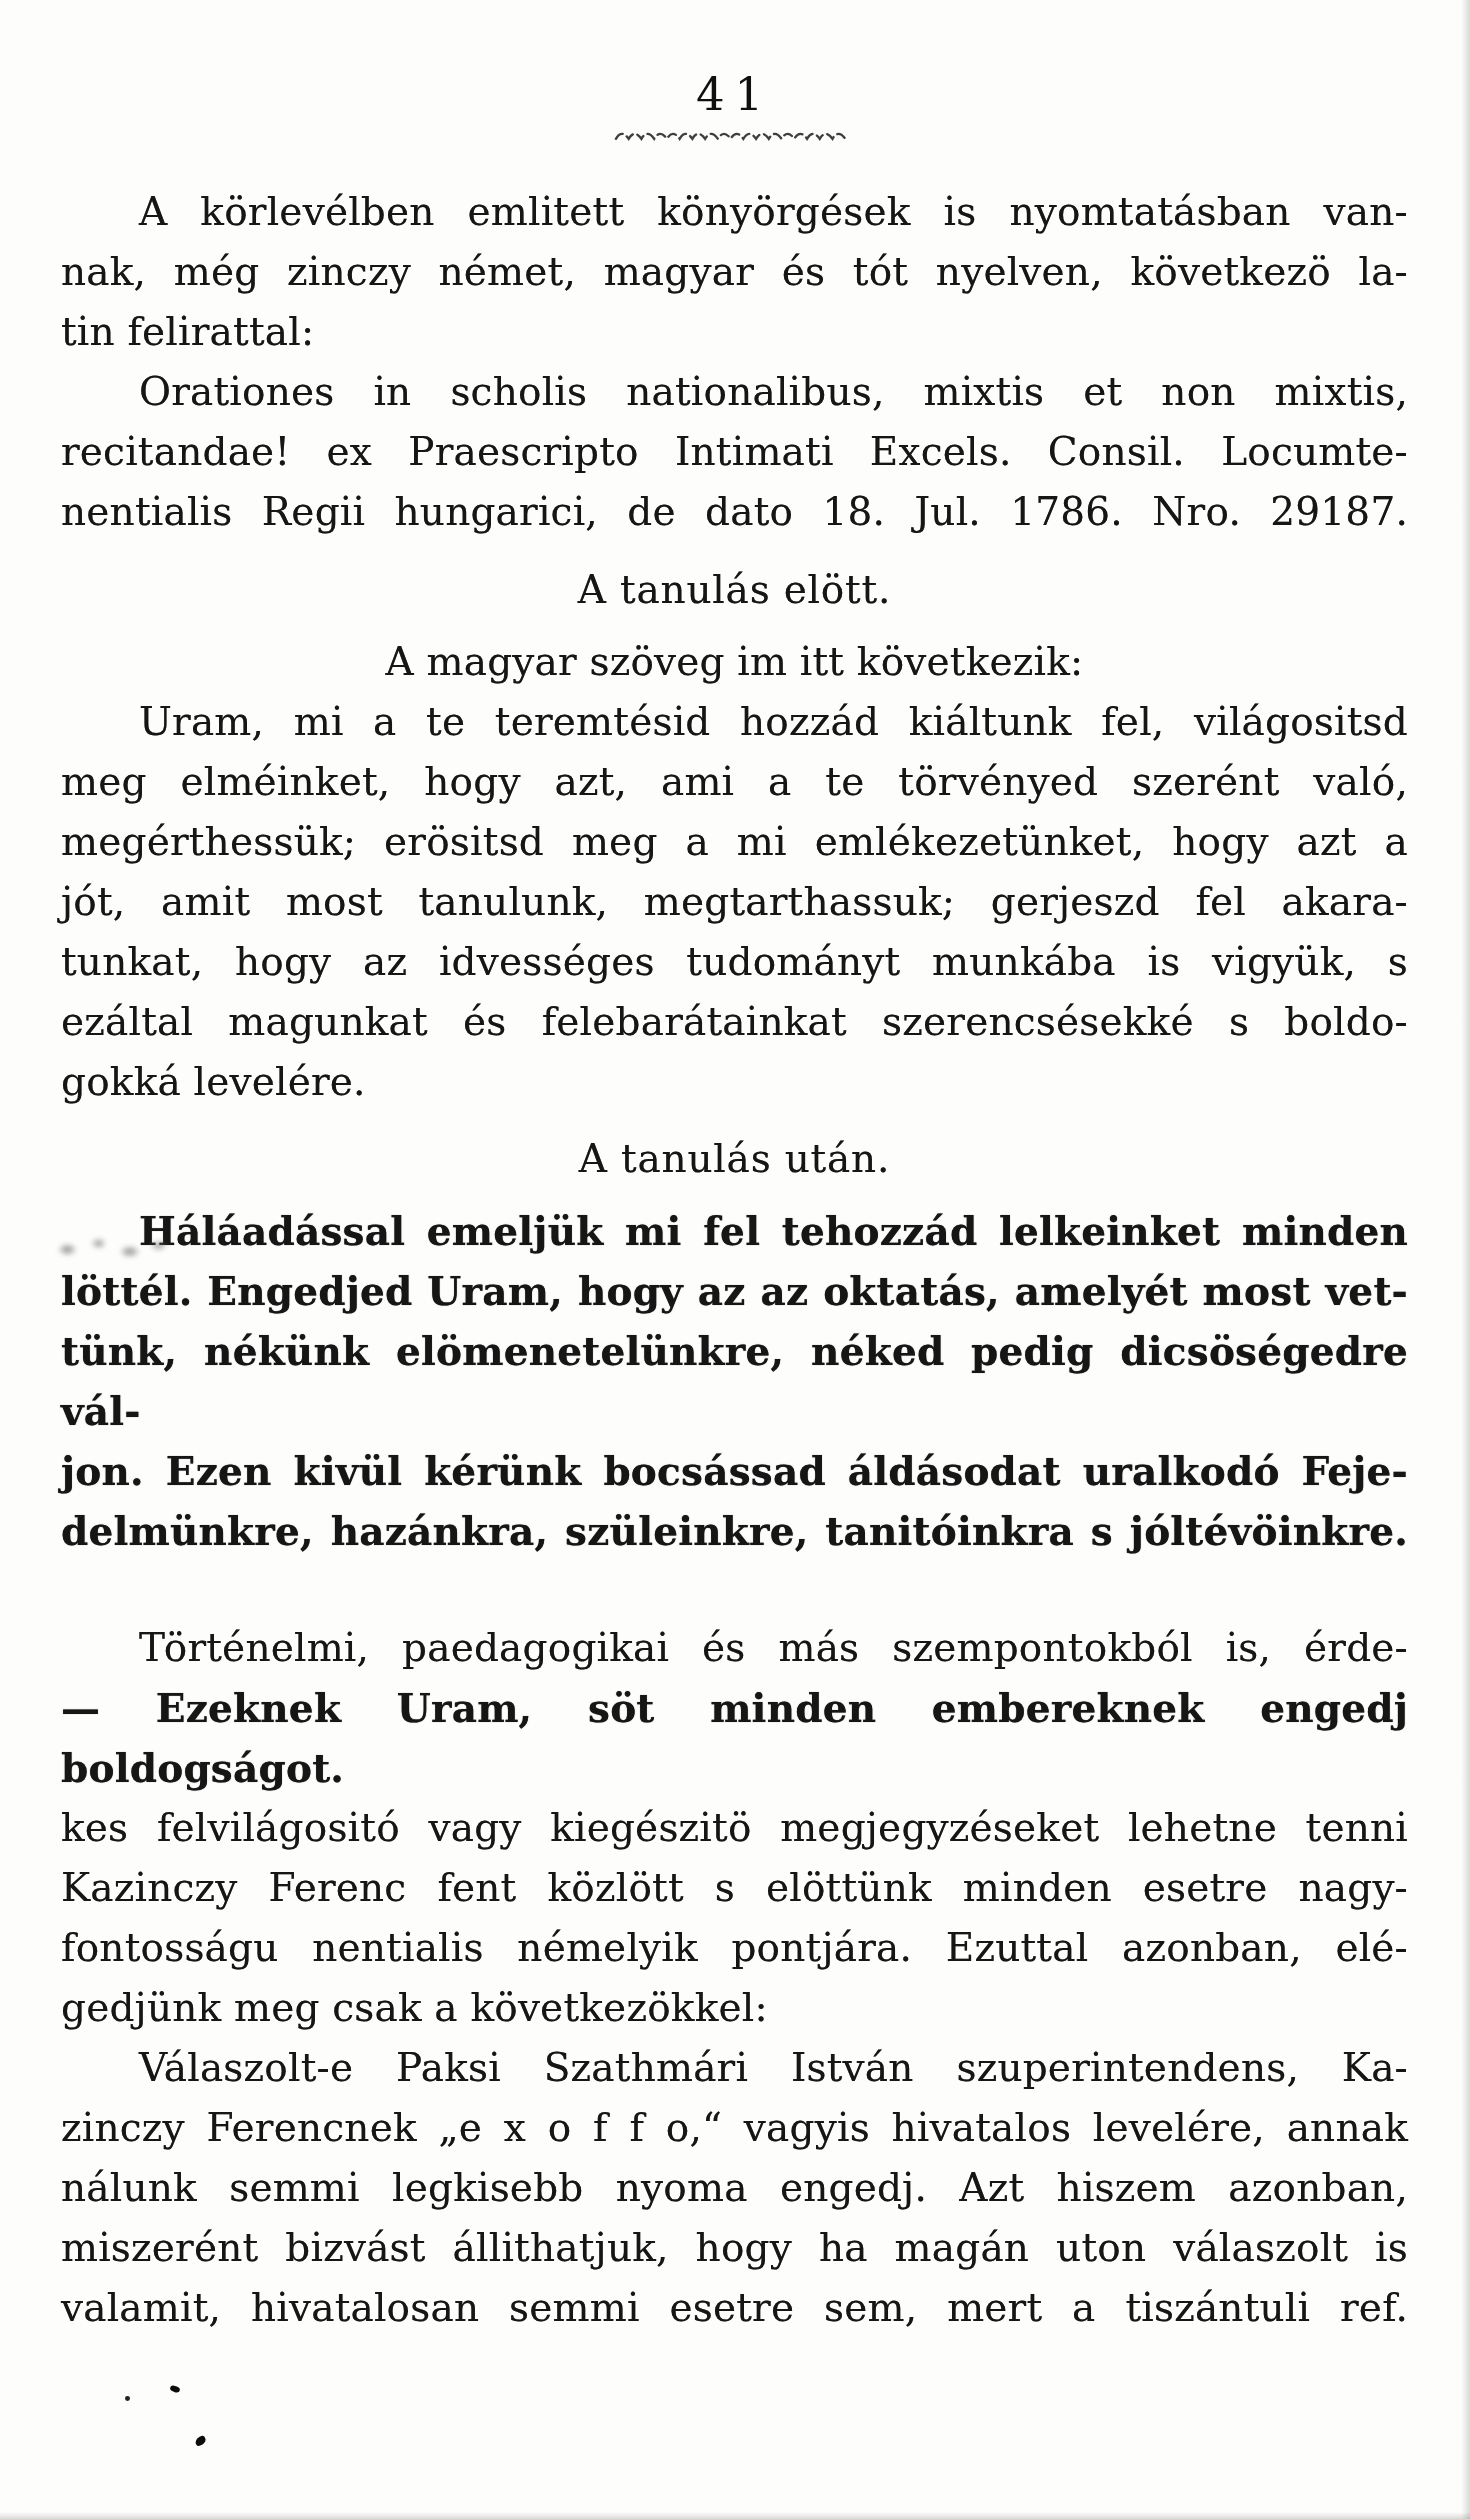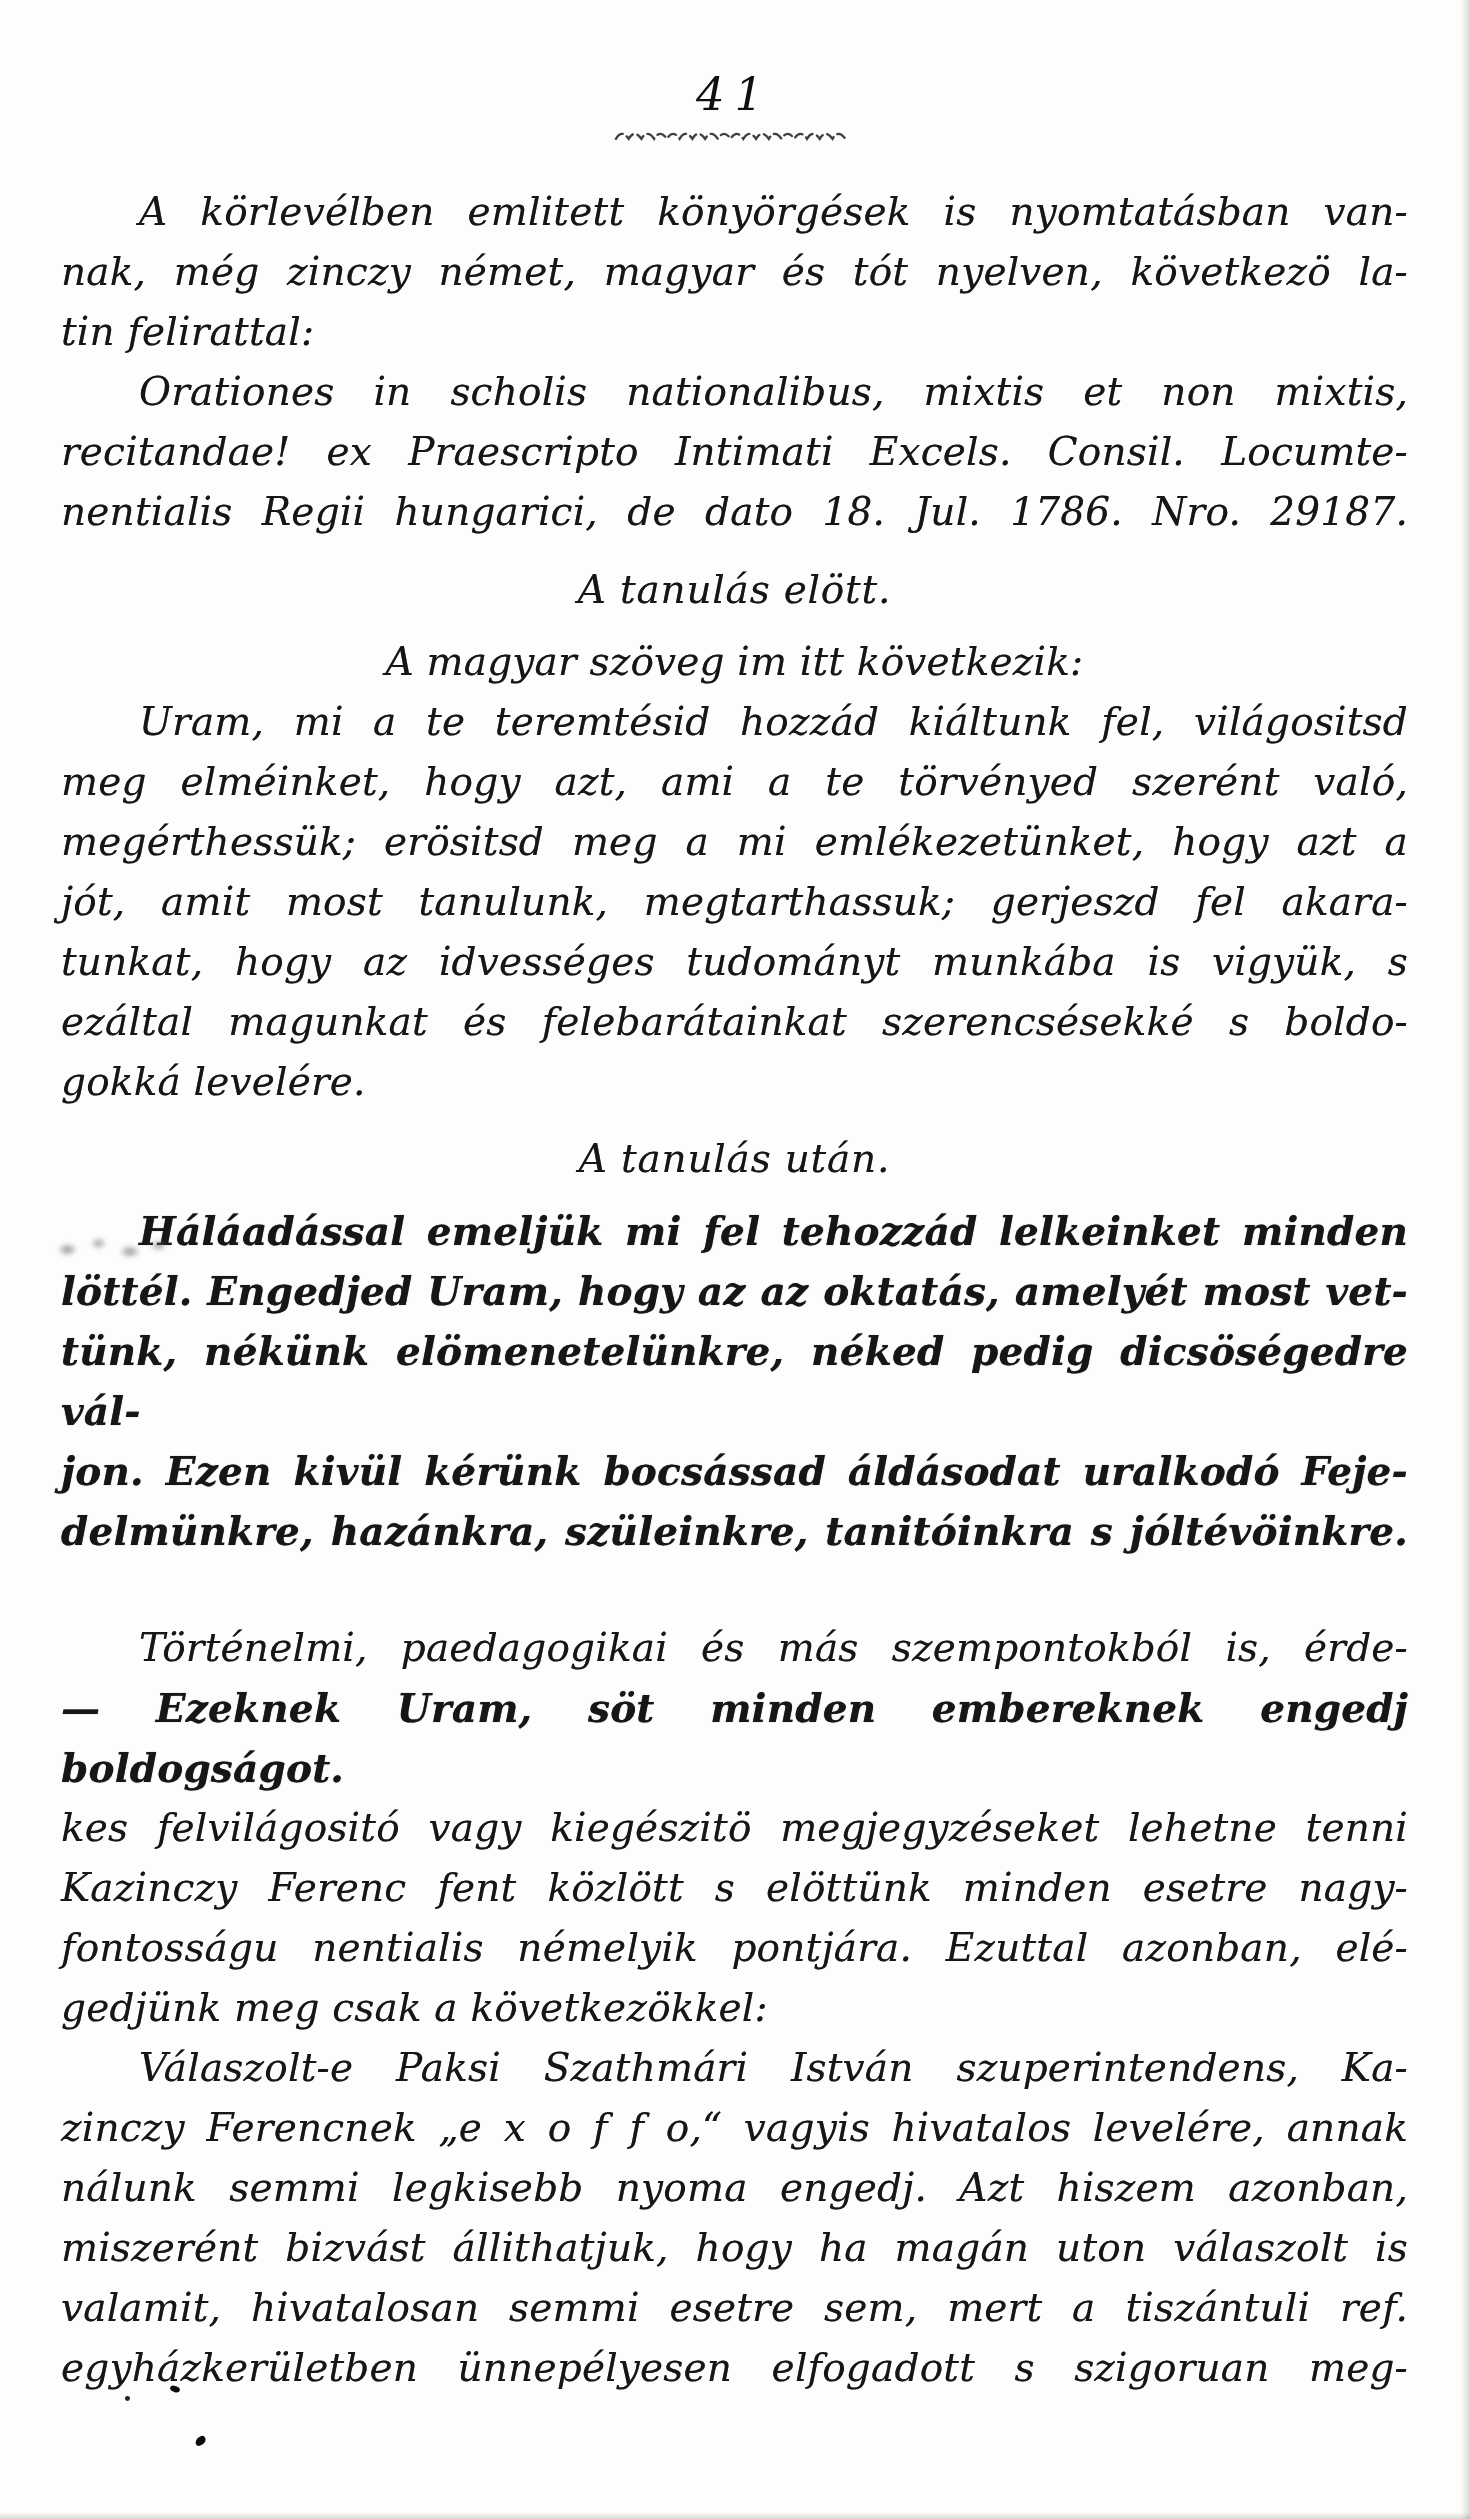--- a/index.html
+++ b/index.html
@@ -9,21 +9,21 @@
     margin:0 auto;
     background:#fdfdfc;
     font-family:"DejaVu Serif","Liberation Serif",serif;
     color:#161616;
     overflow:hidden;
   }
   .edge-right{position:absolute;top:0;right:0;width:8.8px;height:100%;
     background:linear-gradient(to right,rgba(0,0,0,0),rgba(0,0,0,0.14));}
   .edge-bottom{position:absolute;left:0;bottom:0;width:100%;height:7.8px;
     background:linear-gradient(to bottom,rgba(0,0,0,0),rgba(0,0,0,0.16));}
-  .content{padding:69px 62px 0 61px;font-style:italic;}
+  .content{padding:69px 62px 0 61px;}
   .pagenum{
     text-align:center;font-size:45px;line-height:51px;
     letter-spacing:9.8px;color:#101010;
   }
   .divider-wrap{display:flex;justify-content:center;margin:7.8px 0 39px 0;}
   .bodytext{}
   .ln{
     font-size:39px;line-height:60px;
     text-align:justify;text-align-last:justify;
     letter-spacing:0.2px;
@@ -89,21 +89,20 @@
       <div class="ln j b">— Ezeknek Uram, söt minden embereknek engedj boldogságot.</div>
       <div class="ln j">kes felvilágositó vagy kiegészitö megjegyzéseket lehetne tenni</div>
       <div class="ln j">Kazinczy Ferenc fent közlött s elöttünk minden esetre nagy-</div>
       <div class="ln j">fontosságu nentialis némelyik pontjára. Ezuttal azonban, elé-</div>
       <div class="ln l">gedjünk meg csak a következökkel:</div>
       <div class="ln j ind">Válaszolt-e Paksi Szathmári István szuperintendens, Ka-</div>
       <div class="ln j">zinczy Ferencnek „e x o f f o,“ vagyis hivatalos levelére, annak</div>
       <div class="ln j">nálunk semmi legkisebb nyoma engedj. Azt hiszem azonban,</div>
       <div class="ln j">miszerént bizvást állithatjuk, hogy ha magán uton válaszolt is</div>
       <div class="ln j">valamit, hivatalosan semmi esetre sem, mert a tiszántuli ref.</div>
-      <div class="ln j">egyházkerületben ünnepélyesen elfogadott s szigoruan meg-</div>
     </div>
   </div>
 
   <div class="smudge"></div>
   <div class="speck s1"></div>
   <div class="speck s2"></div>
   <div class="speck s3"></div>
 
   <div class="edge-right"></div>
   <div class="edge-bottom"></div>

